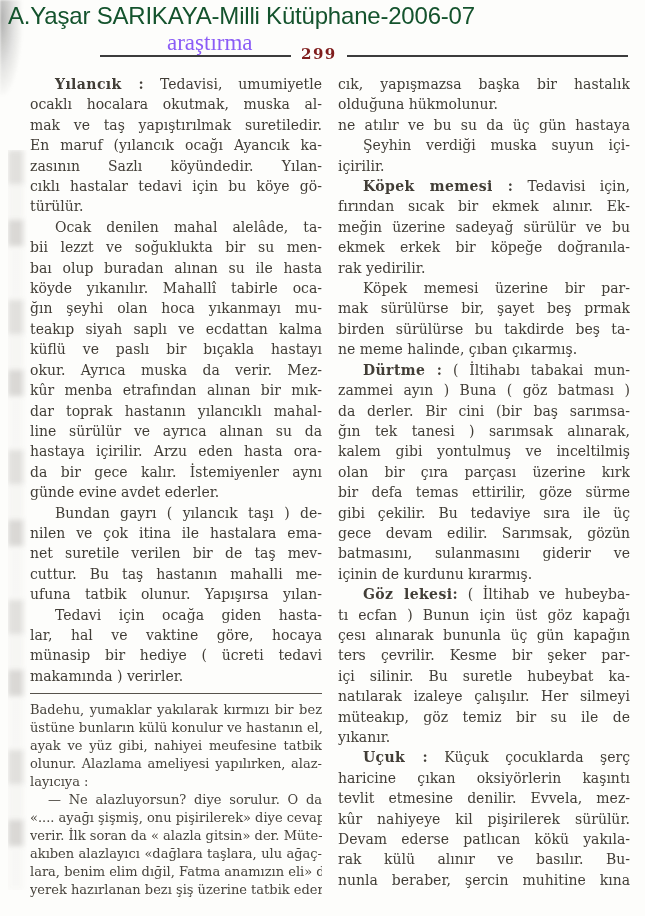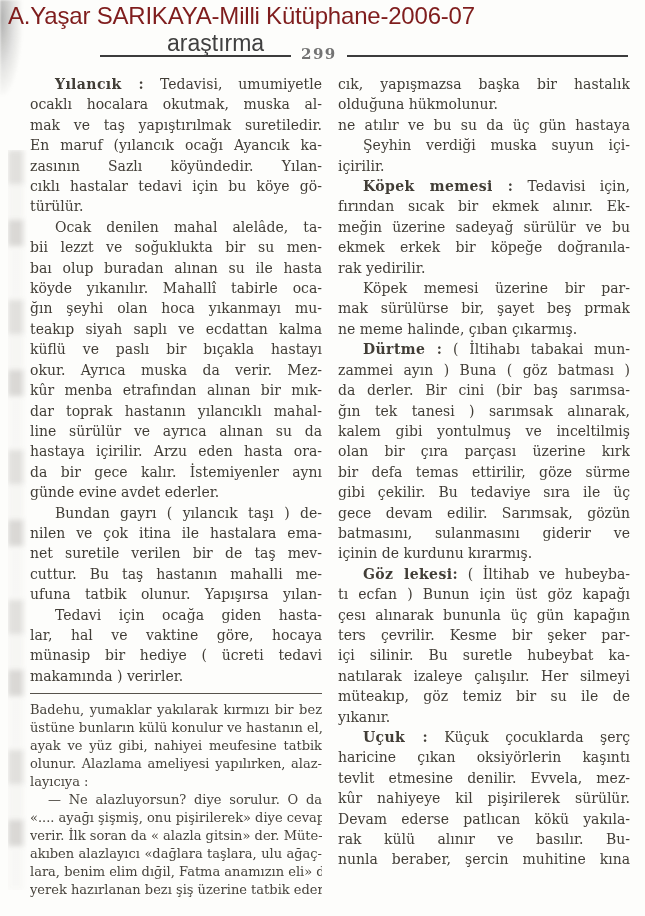--- a/index.html
+++ b/index.html
@@ -22,35 +22,35 @@
         rgba(120,115,108,.28) 0 34px, rgba(160,155,148,.10) 34px 70px,
         rgba(105,100,94,.32) 70px 96px, rgba(170,165,158,.08) 96px 150px);
     filter:blur(2.5px); opacity:.75;
     -webkit-mask-image:linear-gradient(to right, black 55%, transparent);
             mask-image:linear-gradient(to right, black 55%, transparent);
   }
   
   .hdr-title{
     position:absolute; left:8px; top:2px;
     font-family:"Liberation Sans", sans-serif;
-    font-size:24px; color:#7f1d1d; letter-spacing:-0.2px;
+    font-size:24px; color:#14532d; letter-spacing:-0.2px;
   }
   .hdr-sub{
     position:absolute; left:167px; top:30px; z-index:1;
-    font-family:Liberation Sans, sans-serif;
-    font-size:23px; color:#404040;text-align:right;
+    font-family:Liberation Serif, serif;
+    font-size:23px; color:#8b5cf6;text-align:right;
   }
   .hdr-rule{
     position:absolute; left:100px; right:17px; top:55px; height:2px;
     background:#3c3c3c; z-index:0;
   }
   .hdr-page{
     position:absolute; left:291px; top:45px; z-index:2;
     font-family:"DejaVu Serif", serif; font-weight:bold;
-    font-size:15px; color:#737373; letter-spacing:1.5px;
+    font-size:15px; color:#7f1d1d; letter-spacing:1.5px;
     background:#fdfdfb; padding:0 10px;
   }
   
   .col{
     position:absolute; top:74px; width:292px;
     font-size:14px; line-height:20.4px; color:#413d36;
     text-align:justify;
   }
   .col-left{left:30px;}
   .col-right{left:338px;}
@@ -152,20 +152,21 @@
       <div class="para">
         <div class="line first"><b class="lead">Köpek memesi :</b> Tedavisi için,</div>
         <div class="line">fırından sıcak bir ekmek alınır. Ek-</div>
         <div class="line">meğin üzerine sadeyağ sürülür ve bu</div>
         <div class="line">ekmek erkek bir köpeğe doğranıla-</div>
         <div class="line endline">rak yedirilir.</div>
       </div>
       <div class="para">
         <div class="line first">Köpek memesi üzerine bir par-</div>
         <div class="line">mak sürülürse bir, şayet beş prmak</div>
+        <div class="line">birden sürülürse bu takdirde beş ta-</div>
         <div class="line endline">ne meme halinde, çıban çıkarmış.</div>
       </div>
       <div class="para">
         <div class="line first"><b class="lead">Dürtme :</b> ( İltihabı tabakai mun-</div>
         <div class="line">zammei ayın ) Buna ( göz batması )</div>
         <div class="line">da derler. Bir cini (bir baş sarımsa-</div>
         <div class="line">ğın tek tanesi ) sarımsak alınarak,</div>
         <div class="line">kalem gibi yontulmuş ve inceltilmiş</div>
         <div class="line">olan bir çıra parçası üzerine kırk</div>
         <div class="line">bir defa temas ettirilir, göze sürme</div>

